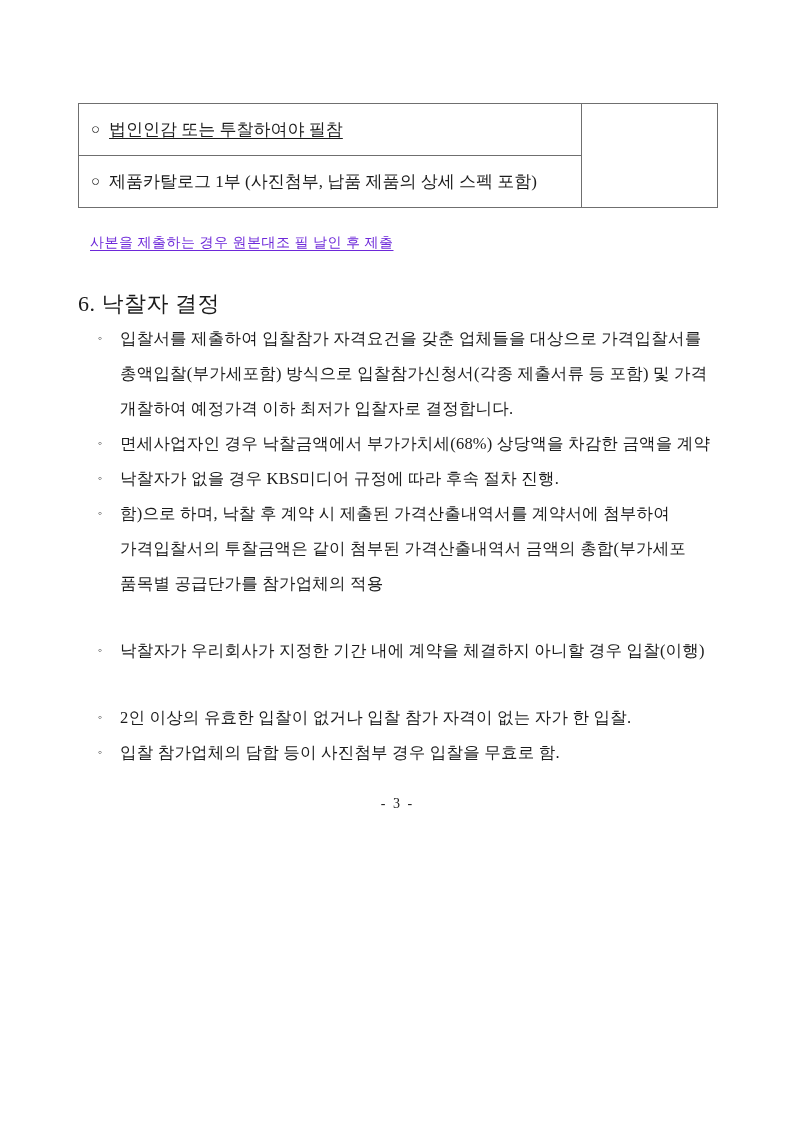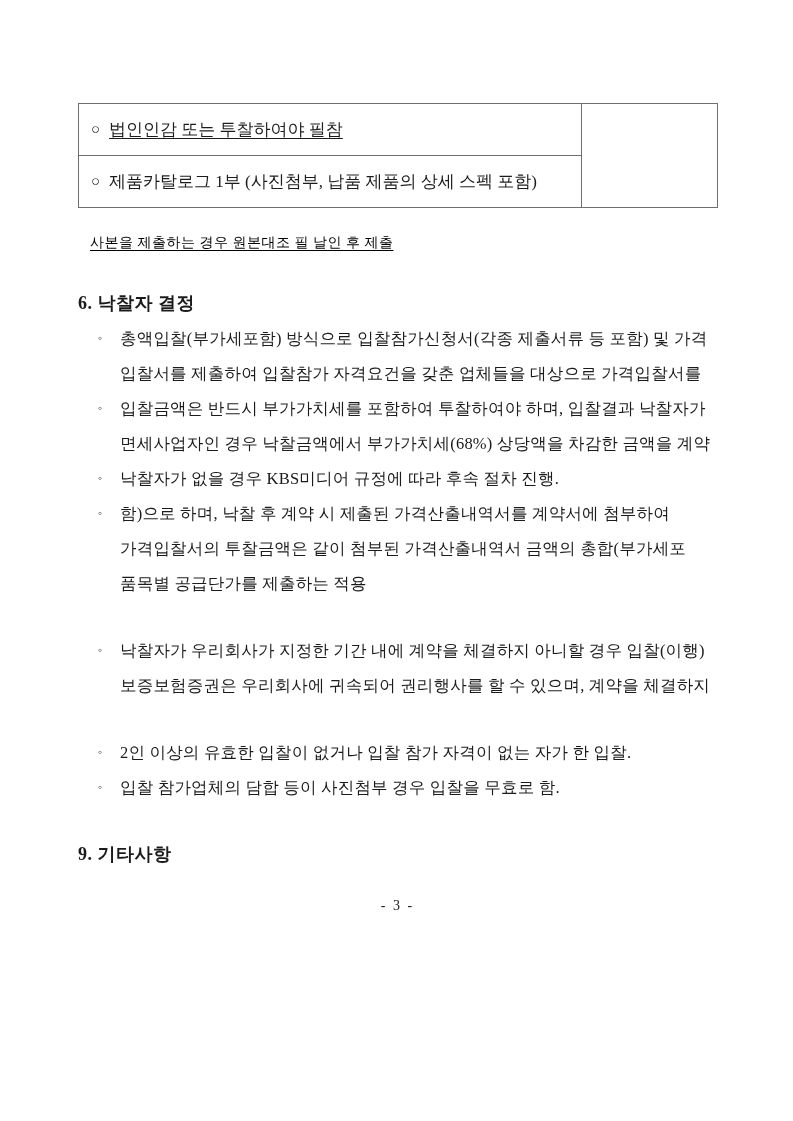--- a/index.html
+++ b/index.html
@@ -30,32 +30,32 @@
   }
   td.req-cell { width:503px; }
   td.empty-cell { width:136px; padding:0; }
   .cell-inner { display:flex; align-items:center; gap:9px; }
   .circle-marker { font-size:15px; color:#2a2a2a; }
   .u { text-decoration:underline; text-underline-offset:3px; }
   
   .note {
     margin:24px 0 0 12px;
     font-size:14px;
-    color:#000000;
+    color:#6d28d9;
     text-decoration:underline;
     text-underline-offset:3px;
     letter-spacing:0.5px;
     line-height:22px;
   }
   
   .section { margin-top:32px; }
   .section:first-of-type { margin-top:30px; }
   .section-heading {
-    font-size:18px;
-    font-weight:bold;
+    font-size:22px;
+    font-weight:normal;
     line-height:35px;
     letter-spacing:0.5px;
   }
   .bullet {
     display:flex;
     align-items:flex-start;
     padding-left:20px;
   }
   .bullet-marker {
     width:22px;
@@ -110,71 +110,67 @@
   </tbody>
     </table>
 
   <div class="note">사본을 제출하는 경우 원본대조 필 날인 후 제출</div>
 
   <div class="section">
     <div class="section-heading">6. 낙찰자 결정</div>
     <div class="bullet">
       <span class="bullet-marker">◦</span>
       <span class="bullet-lines">
+        <span class="bullet-line" style="display: block;">입찰서를 제출하여 입찰참가 자격요건을 갖춘 업체들을 대상으로 가격입찰서를</span>
         <span class="bullet-line" style="display: block;">총액입찰(부가세포함) 방식으로 입찰참가신청서(각종 제출서류 등 포함) 및 가격</span>
-        <span class="bullet-line" style="display: block;">입찰서를 제출하여 입찰참가 자격요건을 갖춘 업체들을 대상으로 가격입찰서를</span>
+        <span class="bullet-line" style="display: block;">개찰하여 예정가격 이하 최저가 입찰자로 결정합니다.</span>
       </span>
     </div>
     <div class="bullet">
       <span class="bullet-marker">◦</span>
       <span class="bullet-lines">
-        <span class="bullet-line" style="display: block;">입찰금액은 반드시 부가가치세를 포함하여 투찰하여야 하며, 입찰결과 낙찰자가</span>
         <span class="bullet-line" style="display: block;">면세사업자인 경우 낙찰금액에서 부가가치세(68%) 상당액을 차감한 금액을 계약</span>
       </span>
     </div>
     <div class="bullet">
       <span class="bullet-marker">◦</span>
       <span class="bullet-lines">
         <span class="bullet-line" style="display: block;">낙찰자가 없을 경우 KBS미디어 규정에 따라 후속 절차 진행.</span>
       </span>
     </div>
     <div class="bullet">
       <span class="bullet-marker">◦</span>
       <span class="bullet-lines">
         <span class="bullet-line" style="display: block;">함)으로 하며, 낙찰 후 계약 시 제출된 가격산출내역서를 계약서에 첨부하여</span>
         <span class="bullet-line" style="display: block;">가격입찰서의 투찰금액은 같이 첨부된 가격산출내역서 금액의 총합(부가세포</span>
-        <span class="bullet-line" style="display: block;">품목별 공급단가를 제출하는 적용</span>
+        <span class="bullet-line" style="display: block;">품목별 공급단가를 참가업체의 적용</span>
       </span>
     </div>
   </div>
 
   <div class="section">
     <div class="bullet">
       <span class="bullet-marker">◦</span>
       <span class="bullet-lines">
         <span class="bullet-line" style="display: block;">낙찰자가 우리회사가 지정한 기간 내에 계약을 체결하지 아니할 경우 입찰(이행)</span>
-        <span class="bullet-line" style="display: block;">보증보험증권은 우리회사에 귀속되어 권리행사를 할 수 있으며, 계약을 체결하지</span>
       </span>
     </div>
   </div>
 
   <div class="section">
     <div class="bullet">
       <span class="bullet-marker">◦</span>
       <span class="bullet-lines">
         <span class="bullet-line" style="display: block;">2인 이상의 유효한 입찰이 없거나 입찰 참가 자격이 없는 자가 한 입찰.</span>
       </span>
     </div>
     <div class="bullet">
       <span class="bullet-marker">◦</span>
       <span class="bullet-lines">
         <span class="bullet-line" style="display: block;">입찰 참가업체의 담합 등이 사진첨부 경우 입찰을 무효로 함.</span>
       </span>
     </div>
   </div>
 
-  <div class="section">
-    <div class="section-heading">9. 기타사항</div>
-  </div>
 
   <div class="footer">- 3 -</div>
 
 </div>
 
 </body></html>

